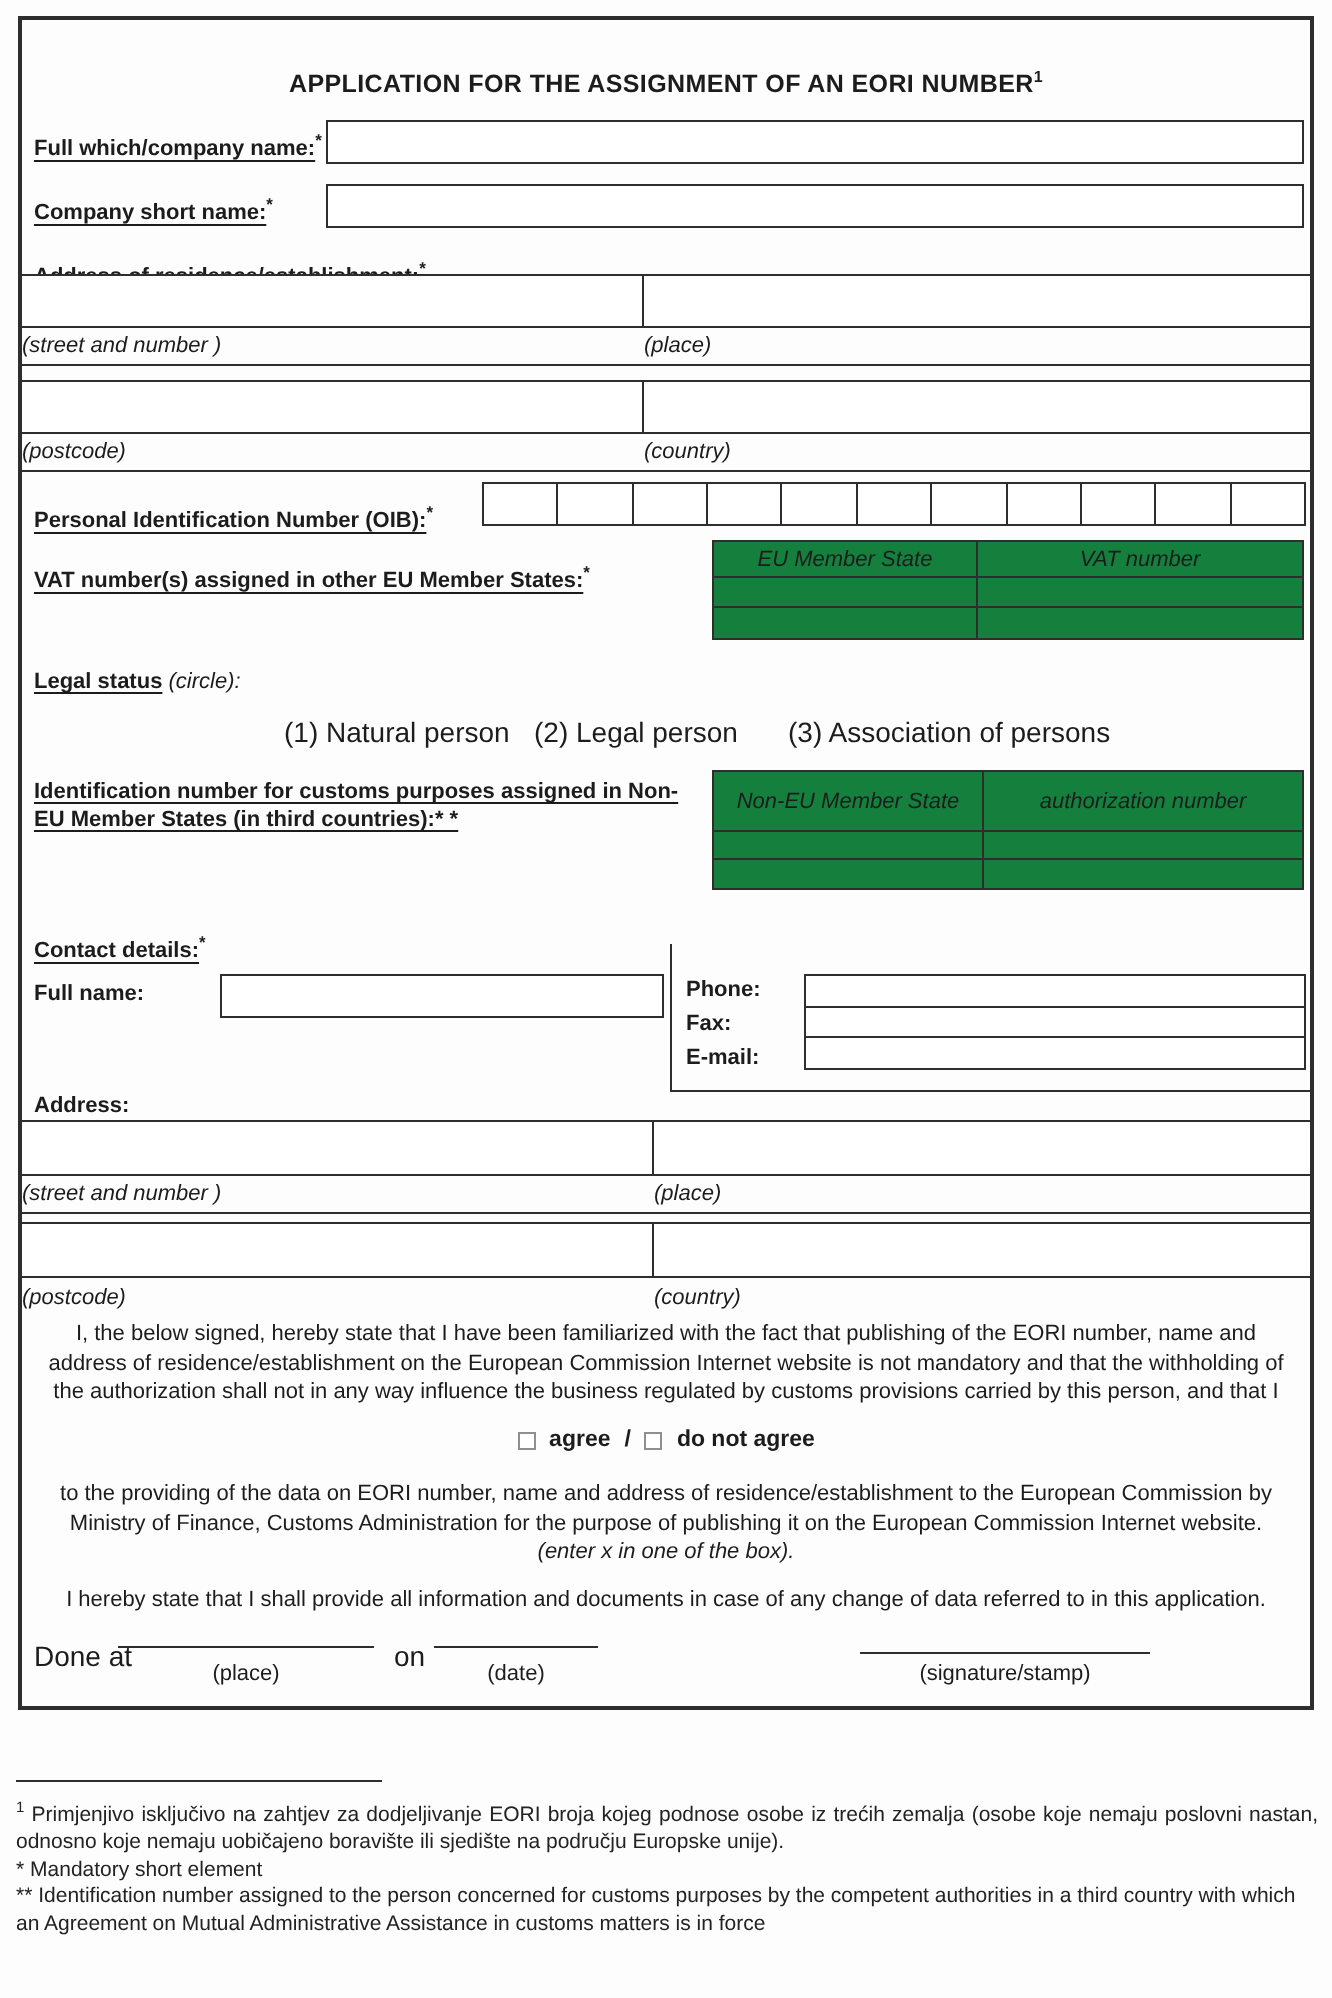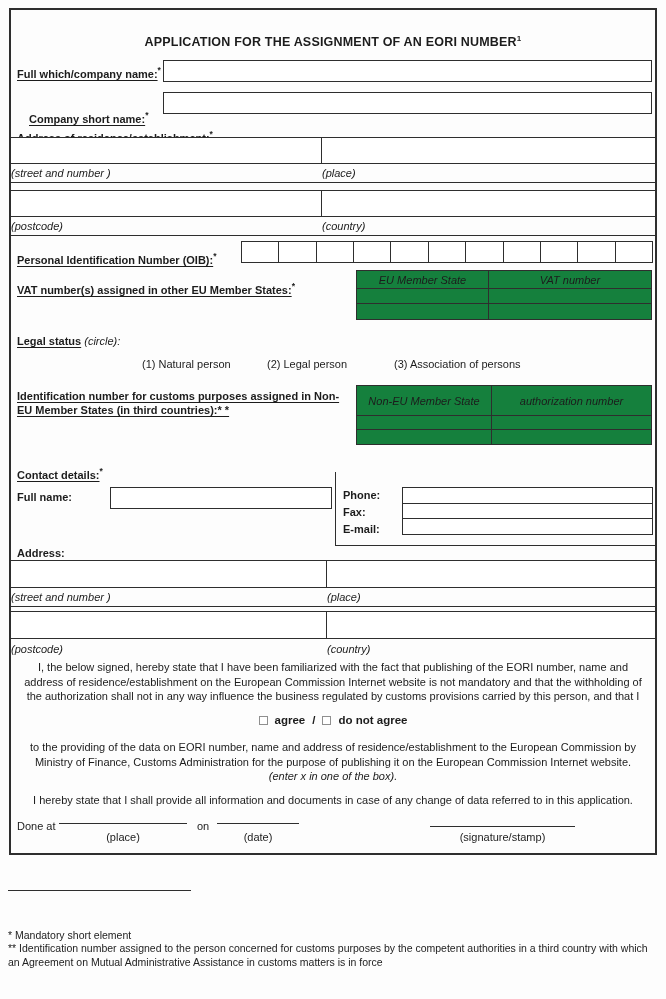--- a/index.html
+++ b/index.html
@@ -51,21 +51,21 @@
   .mt-rows .mt-row{display:flex;border-bottom:1.5px solid var(--bd);}
   .mt-rows .mt-row:last-child{border-bottom:none;}
   .vat .mt-c1{width:132px;}
   .customs .mt-c1{width:135px;font-style:italic;}
   .mt-c1{border-right:1.5px solid var(--bd);}
   .mt-c2{flex:1;}
   .vat .mt-header{height:18px;}
   .vat .mt-row{height:15px;}
   .customs .mt-header{height:30px;}
   .customs .mt-row{height:14px;}
-  .plain{position:absolute;font-size:11px;white-space:nowrap;}
+  .plain{position:absolute;font-size:14px;white-space:nowrap;}
   .para{position:absolute;left:12px;right:12px;text-align:center;font-size:11px;line-height:14.5px;}
   .note-italic{font-style:italic;}
   .agree-row{position:absolute;left:0;right:0;display:flex;justify-content:center;align-items:center;
     font-size:11.5px;font-weight:bold;gap:7px;}
   .cb{display:inline-block;width:9px;height:9px;border:1.3px solid #8f8f8f;background:#fff;}
   .blank{position:absolute;border-bottom:1.5px solid var(--bd);height:14px;}
   .under-cap{position:absolute;font-size:11px;text-align:center;}
   .vseg{position:absolute;border-left:1.5px solid var(--bd);}
   .hseg{position:absolute;border-top:1.5px solid var(--bd);}
   .fn-sep{position:absolute;left:8px;top:890px;width:183px;border-top:1.5px solid var(--bd);}
@@ -82,21 +82,21 @@
 
     <div class="title">
       <span>APPLICATION FOR THE ASSIGNMENT OF AN EORI NUMBER</span><sup>1</sup>
     </div>
 
     <div class="lbl" style="left:6px;top:54px;">
       <span class="u">Full which/company name:</span><sup class="mark">*</sup>
     </div>
     <div class="box" style="left:152px;top:50px;width:489px;height:22px;"></div>
 
-    <div class="lbl" style="left:18px;top:86px;margin-top:13px;">
+    <div class="lbl" style="left:6px;top:86px;">
       <span class="u">Company short name:</span><sup class="mark">*</sup>
     </div>
     <div class="box" style="left:152px;top:82px;width:489px;height:22px;"></div>
 
     <div class="lbl" style="left:6px;top:118px;">
       <span class="u">Address of residence/establishment:</span><sup class="mark">*</sup>
     </div>
 
     <div class="addr-row" style="top:127px;height:27px;">
       <div class="cell-l" style="width:311px;"></div>
@@ -240,20 +240,23 @@
     <span class="plain" style="left:186px;top:810px;">on</span>
     <div class="blank" style="left:206px;top:800px;width:82px;"></div>
     <div class="blank" style="left:419px;top:803px;width:145px;"></div>
     <div class="under-cap" style="left:48px;top:821px;width:128px;">(place)</div>
     <div class="under-cap" style="left:206px;top:821px;width:82px;">(date)</div>
     <div class="under-cap" style="left:419px;top:821px;width:145px;">(signature/stamp)</div>
 
   </div>
 
   <div class="fn-sep"></div>
+  <div class="fn just" style="top:897px;">
+    <sup>1</sup> <span>Primjenjivo isključivo na zahtjev za dodjeljivanje EORI broja kojeg podnose osobe iz trećih zemalja (osobe koje nemaju poslovni nastan, odnosno koje nemaju uobičajeno boravište ili sjedište na području Europske unije).</span>
+  </div>
   <div class="fn" style="top:929px;">
     <span>*</span> <span>Mandatory short element</span>
   </div>
   <div class="fn" style="top:942px;">
     <span>**</span> <span>Identification number assigned to the person concerned for customs purposes by the competent authorities in a third country with which an Agreement on Mutual Administrative Assistance in customs matters is in force</span>
   </div>
 
 </div>
 
 </body></html>

